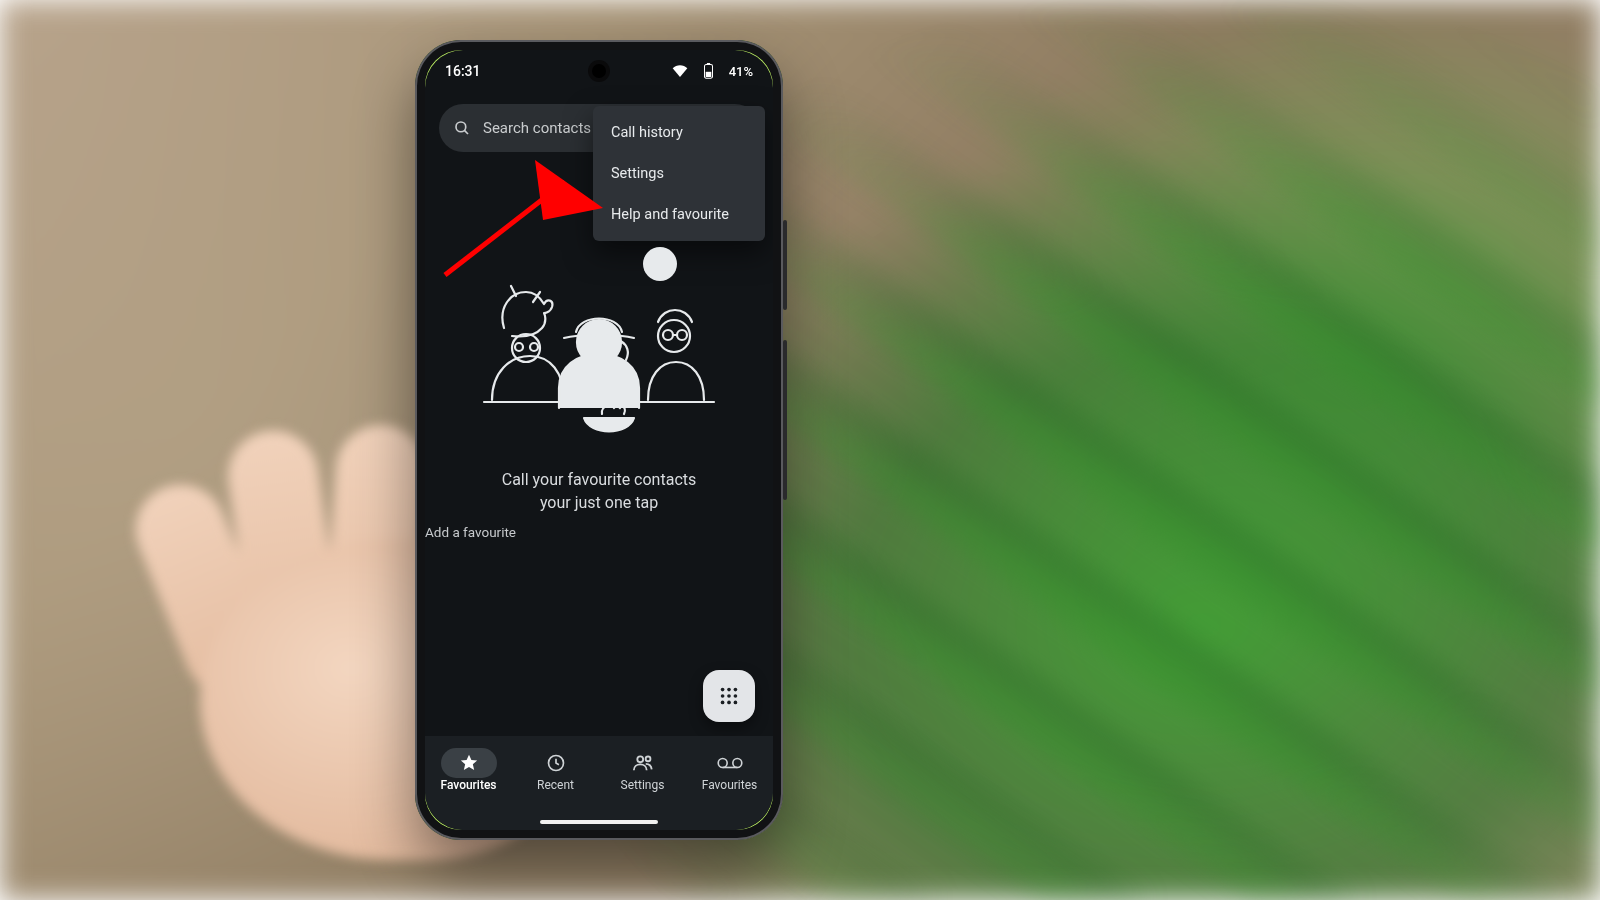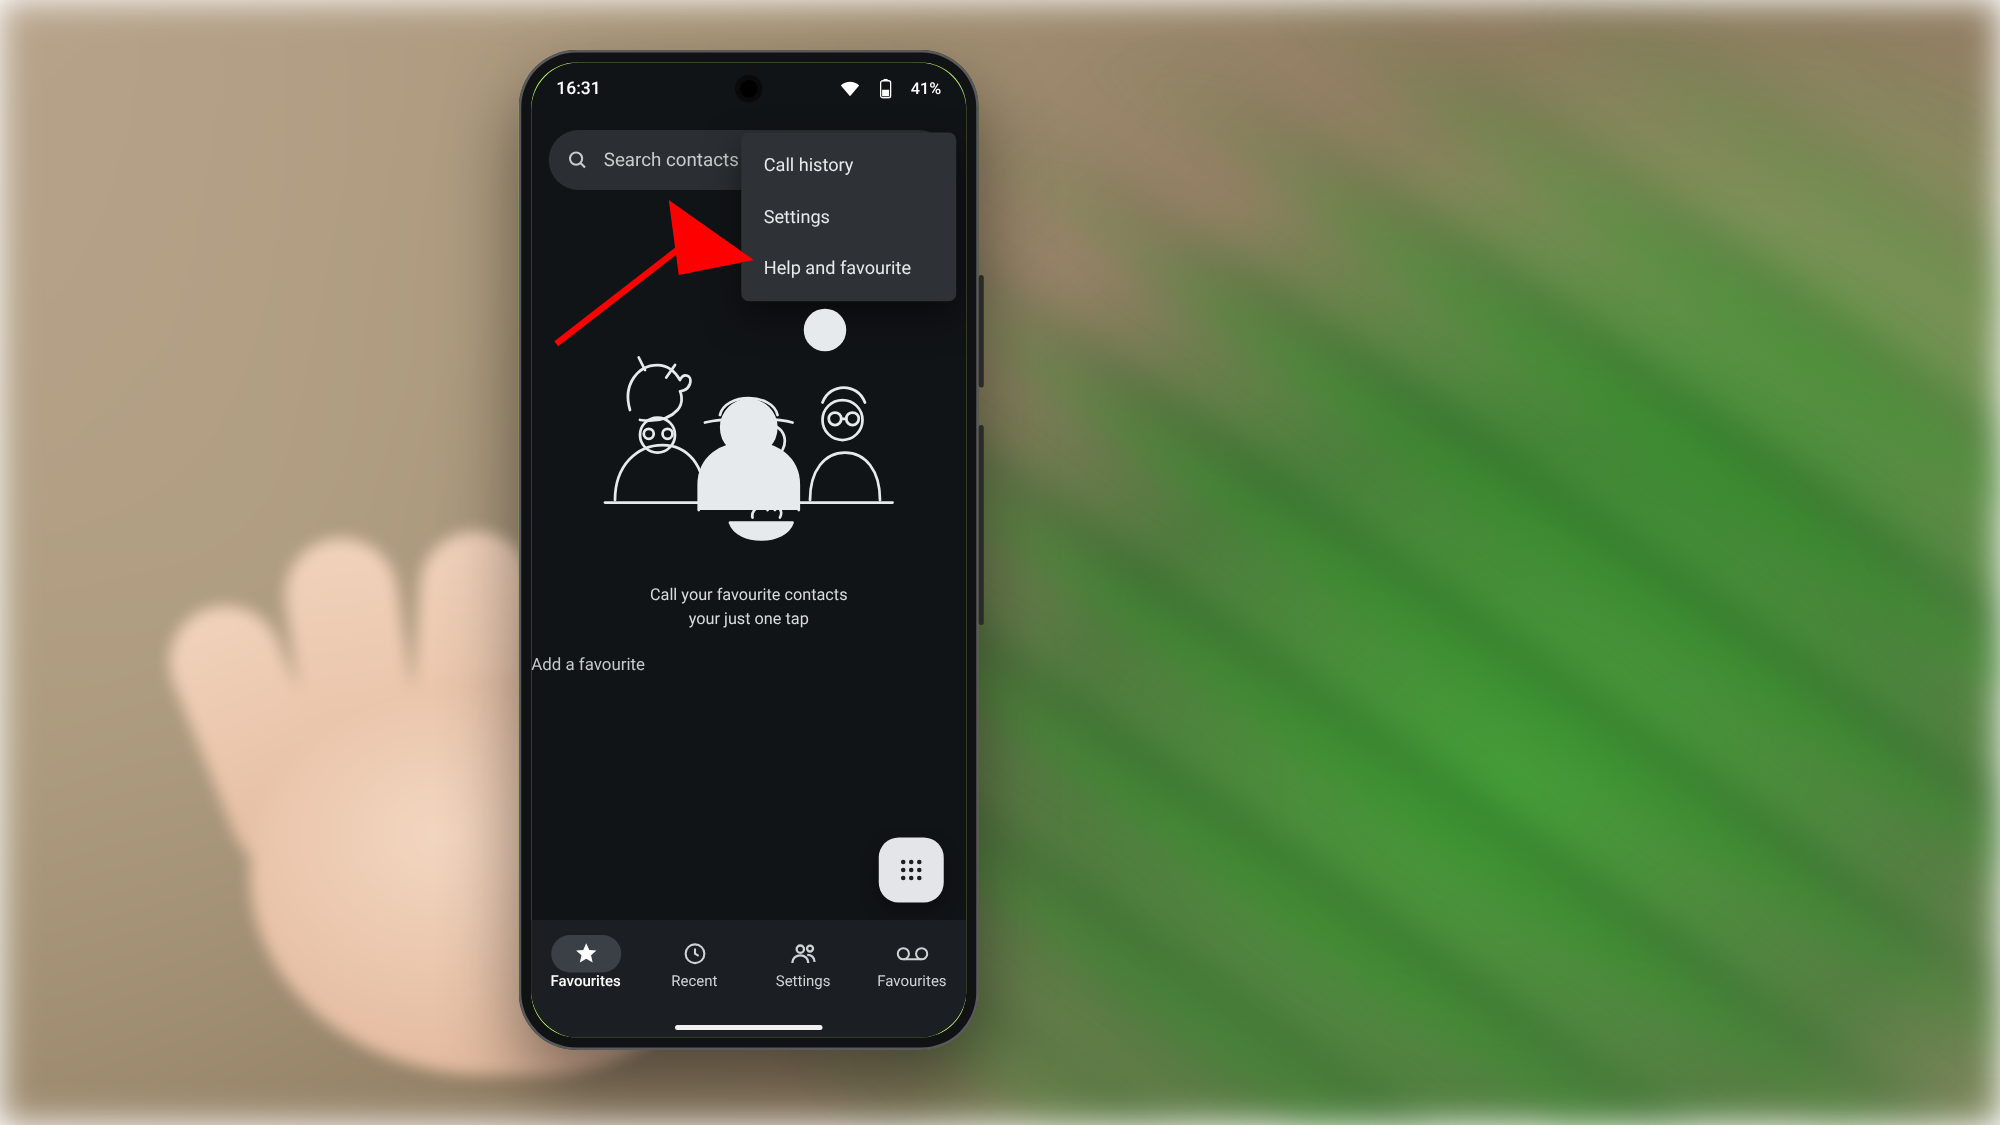--- a/index.html
+++ b/index.html
@@ -110,21 +110,21 @@
     position:absolute; left:10px; top:100px; width:190px; height:130px; pointer-events:none;
   }
 
   
   .illustration {
     position:absolute; left:50%; top:190px; transform:translateX(-50%);
     width:270px; height:210px;
   }
 
   
-  .empty-msg { position:absolute; left:0; right:0; top:418px; text-align:center; font-size:13px; line-height:1.45; color:#d9dcdf; }
+  .empty-msg { position:absolute; left:0; right:0; top:418px; text-align:center; font-size:16px; line-height:1.45; color:#d9dcdf; }
   .add-fav { position:absolute; left:0; right:0; top:474px; text-align:left; font-size:13.5px; color:#c6c9cc; cursor:pointer; }
 
   
   .fab {
     position:absolute; right:18px; bottom:108px;
     width:52px; height:52px; border-radius:16px;
     background:#e3e5e8; display:flex; align-items:center; justify-content:center;
     box-shadow:0 6px 14px rgba(0,0,0,.4);
   }
 

